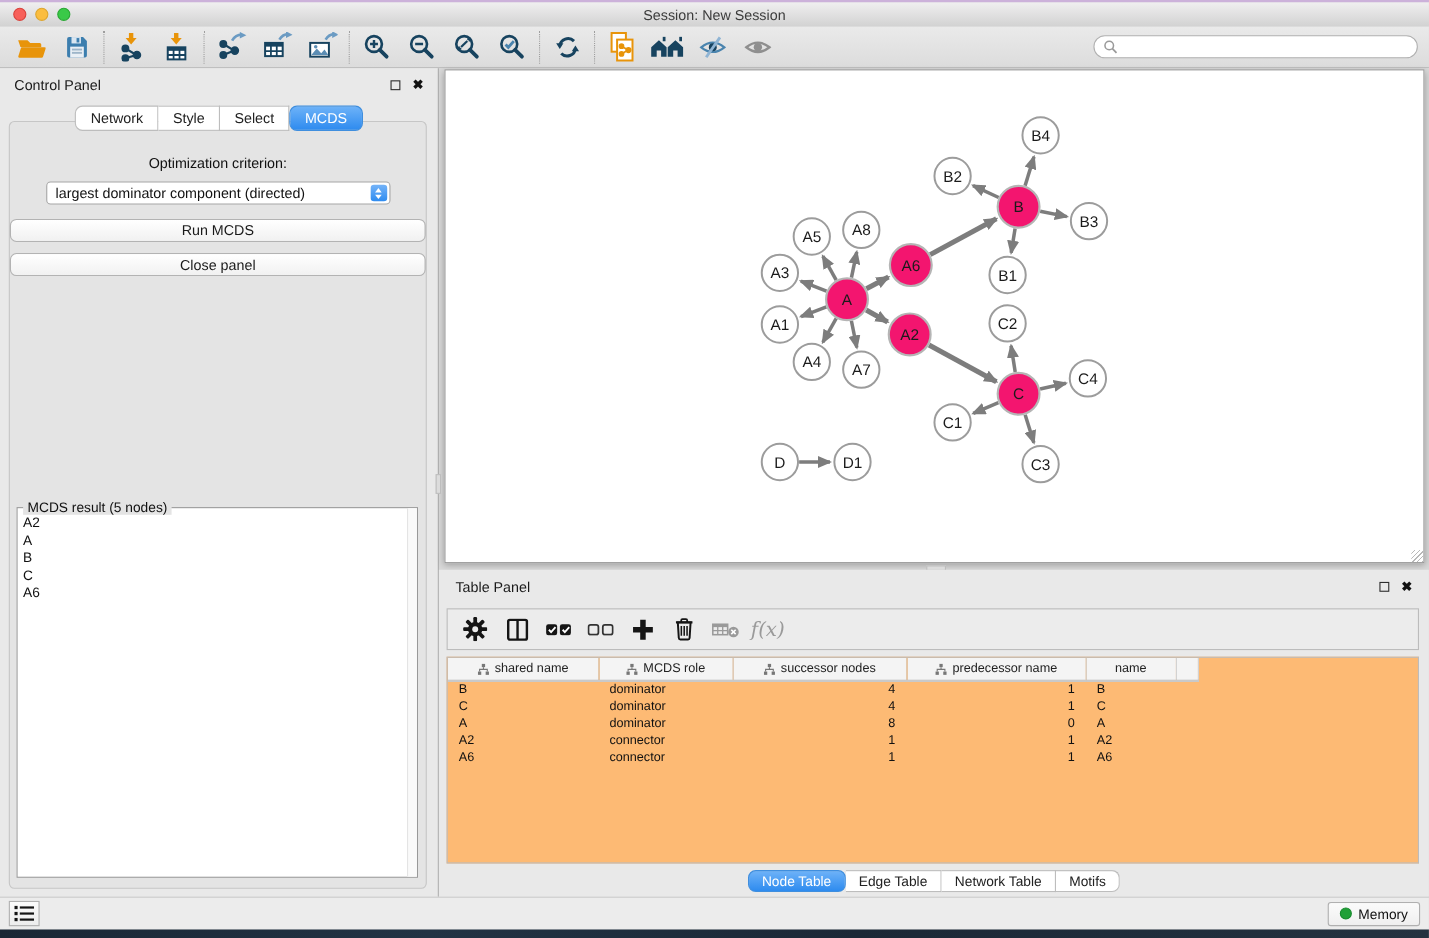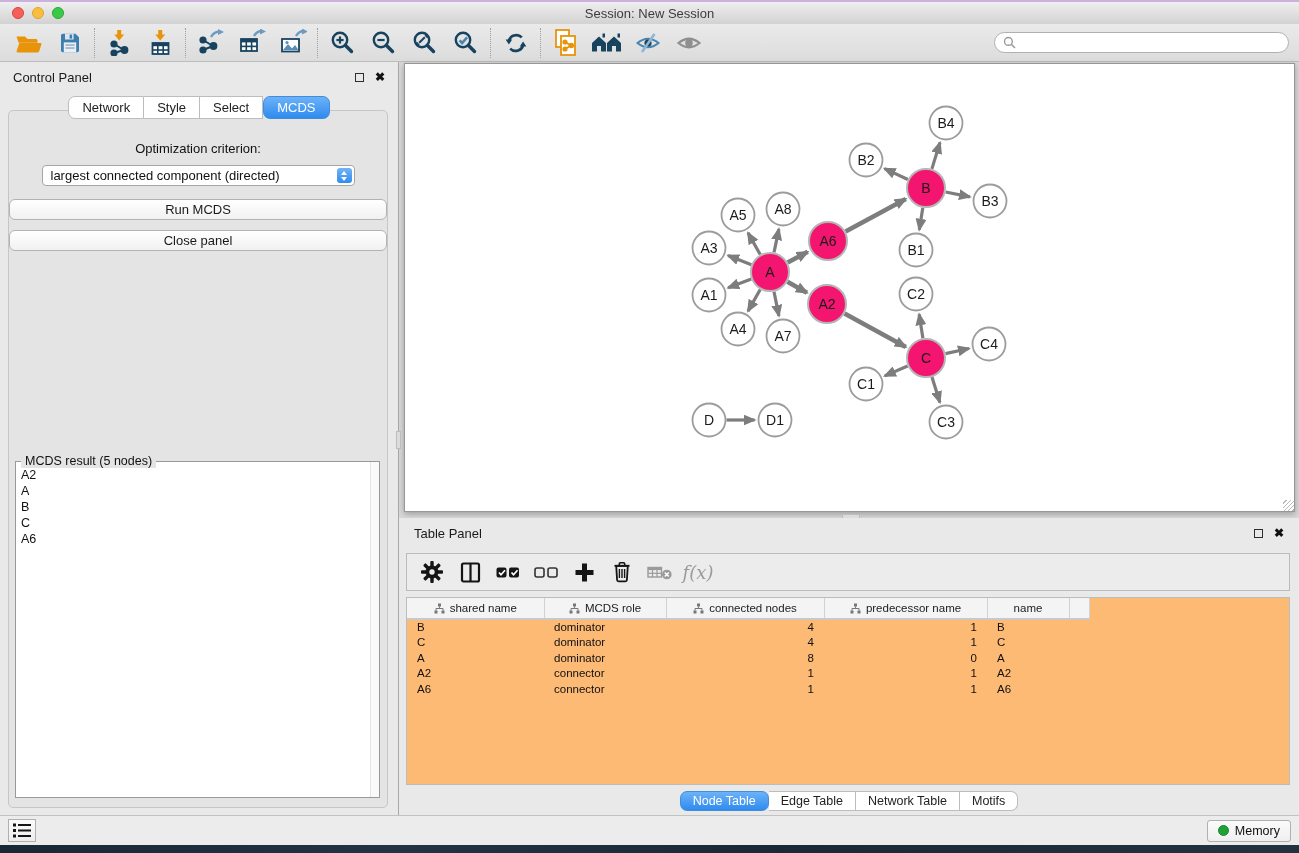--- a/index.html
+++ b/index.html
@@ -287,21 +287,21 @@
       </div>
       <div class="cp-tabs">
           <span class="tab-btn">Network</span>
           <span class="tab-btn">Style</span>
           <span class="tab-btn">Select</span>
           <span class="tab-btn active">MCDS</span>
         </div>
       <div class="cp-body">
         <div class="opt-label">Optimization criterion:</div>
         <div class="combo">
-          <span>largest connected component (directed)</span>
+          <span>largest dominator component (directed)</span>
           <span class="combo-stepper">
             <span class="arr-up"></span>
               <span class="arr-dn"></span>
           </span>
         </div>
         <div class="btn-row">
           <button class="push-btn">Run MCDS</button>
           <button class="push-btn">Close panel</button>
         </div>
         <div class="result-box">
@@ -501,21 +501,21 @@
                     </span>
                   </th>
                   <th>
                     <span class="th-inner">
                       <svg width="11" height="11" viewBox="0 0 11 11">
                         <rect x="4" y="0.5" width="3" height="3" fill="#777"></rect>
                         <path d="M5.5 3.5 v2 M2 7.5 v-2 h7 v2" stroke="#777" fill="none" stroke-width="1"></path>
                         <rect x="0.5" y="7.5" width="3" height="3" fill="#777"></rect>
                         <rect x="7.5" y="7.5" width="3" height="3" fill="#777"></rect>
                       </svg>
-                      <span>connected nodes</span>
+                      <span>successor nodes</span>
                     </span>
                   </th>
                   <th>
                     <span class="th-inner">
                       <svg width="11" height="11" viewBox="0 0 11 11">
                         <rect x="4" y="0.5" width="3" height="3" fill="#777"></rect>
                         <path d="M5.5 3.5 v2 M2 7.5 v-2 h7 v2" stroke="#777" fill="none" stroke-width="1"></path>
                         <rect x="0.5" y="7.5" width="3" height="3" fill="#777"></rect>
                         <rect x="7.5" y="7.5" width="3" height="3" fill="#777"></rect>
                       </svg>

